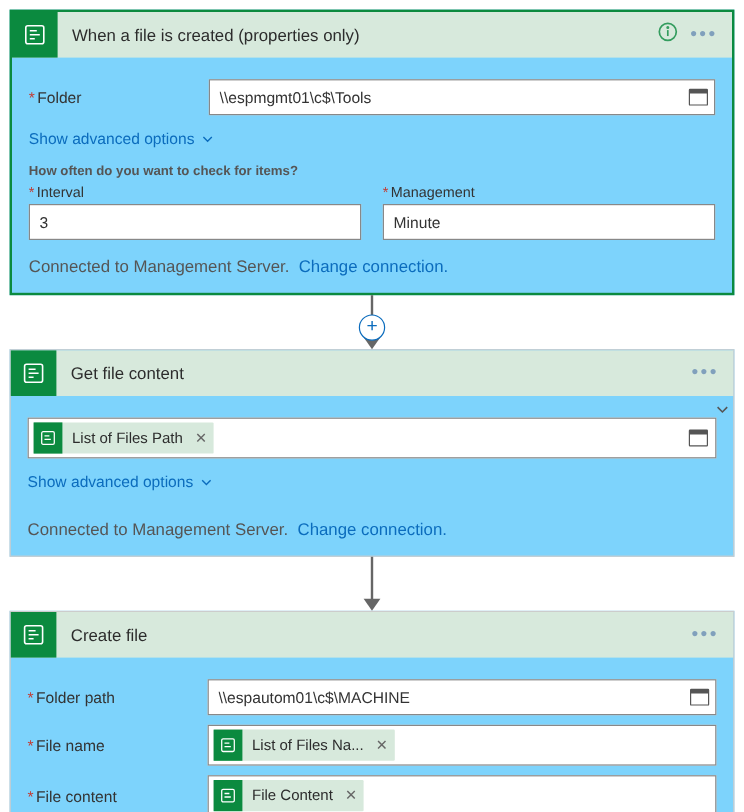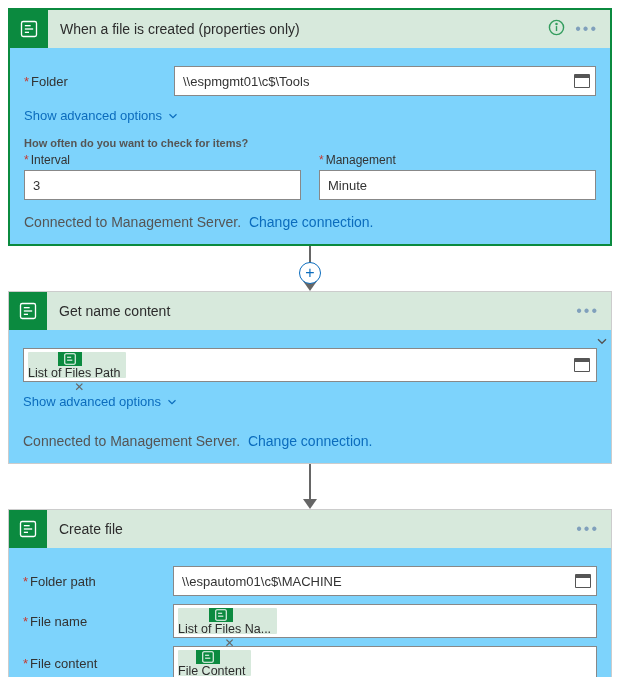--- a/index.html
+++ b/index.html
@@ -148,21 +148,20 @@
   }
   .token {
     display: inline-flex;
     align-items: center;
     background: #d7e9dc;
     border-radius: 1px;
     height: 26px;
     padding: 0 6px 0 0;
     font-size: 12.5px;
     color: #2c2c2c;
-    flex-direction: column;
   }
   .token .tok-icon {
     background: #0b8a3f;
     width: 24px;
     height: 26px;
     display: flex;
     align-items: center;
     justify-content: center;
     margin-right: 8px;
   }
@@ -282,21 +281,21 @@
 <div class="card">
   <div class="card-header">
     <div class="iconbox">
       <svg class="fs-icon" viewBox="0 0 24 24" fill="none" stroke="#fff" stroke-width="1.6">
           <rect x="3" y="3" width="18" height="18" rx="2"></rect>
           <line x1="7" y1="8" x2="14" y2="8"></line>
           <line x1="7" y1="12" x2="17" y2="12"></line>
           <line x1="7" y1="16" x2="12" y2="16"></line>
         </svg>
     </div>
-    <div class="title">Get name content</div>
+    <div class="title">Get file content</div>
     <div class="header-actions">
       <span class="dots-icon">•••</span>
     </div>
   </div>
   <div class="card-body">
     <div class="row">
       <div class="fieldwrap">
         <div class="token-box">
           <span class="token">
             <span class="tok-icon">

